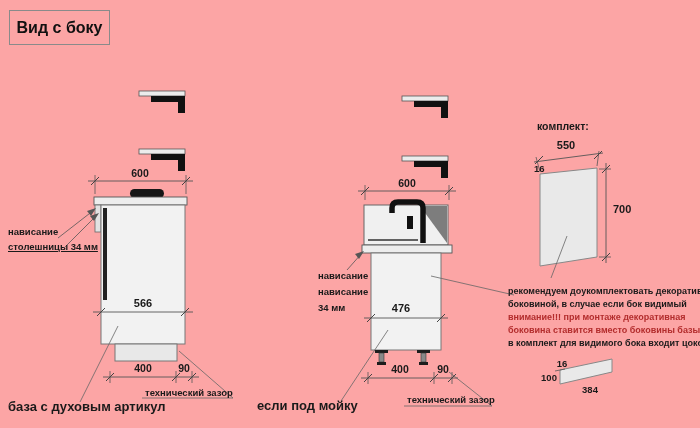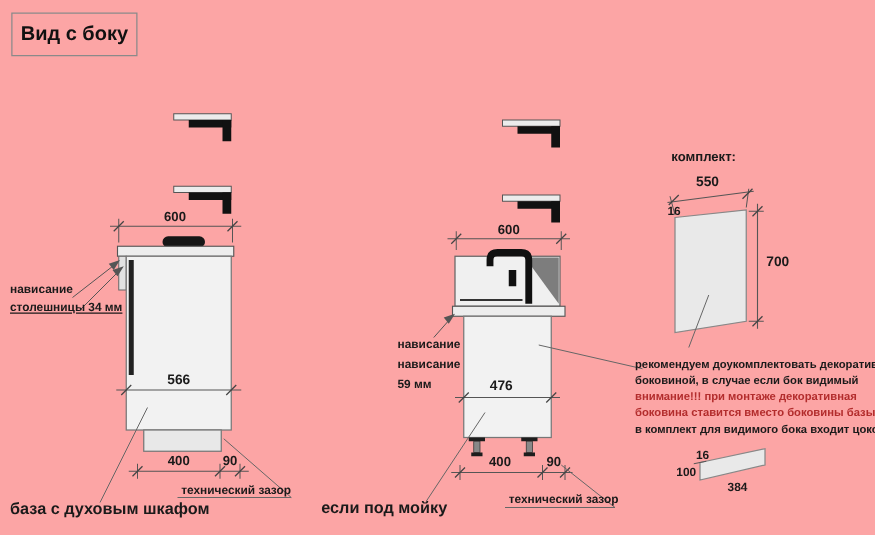--- a/index.html
+++ b/index.html
@@ -179,26 +179,26 @@
       <text x="590" y="393" text-anchor="middle" class="dim-sm">384</text>
     </g>
   </svg>
 
   <div class="lbl note-sm" style="left:8px;top:226px;">
     <div>нависание</div>
     <div style="margin-top:3px;text-decoration:underline;">столешницы 34 мм</div>
   </div>
 
   <div class="lbl note-sm" style="left:145px;top:387px;">технический зазор</div>
-  <div class="lbl cab-name" style="left:8px;top:399px;">база с духовым шкафом</div>
+  <div class="lbl cab-name" style="left:8px;top:399px;">база с духовым артикул</div>
 
   <div class="lbl note-sm" style="left:318px;top:270px;">
     <div>нависание</div>
     <div style="margin-top:4px;">нависание</div>
-    <div style="margin-top:4px;">59 мм</div>
+    <div style="margin-top:4px;">34 мм</div>
   </div>
 
   <div class="lbl note-sm" style="left:407px;top:394px;">технический зазор</div>
   <div class="lbl cab-name" style="left:257px;top:398px;">если под мойку</div>
 
   <div class="lbl" style="left:537px;top:120px;font-size:10.5px;">комплект:</div>
 
   <div class="panel-note">
     <div>рекомендуем доукомплектовать декоративной</div>
     <div>боковиной, в случае если бок видимый</div>

